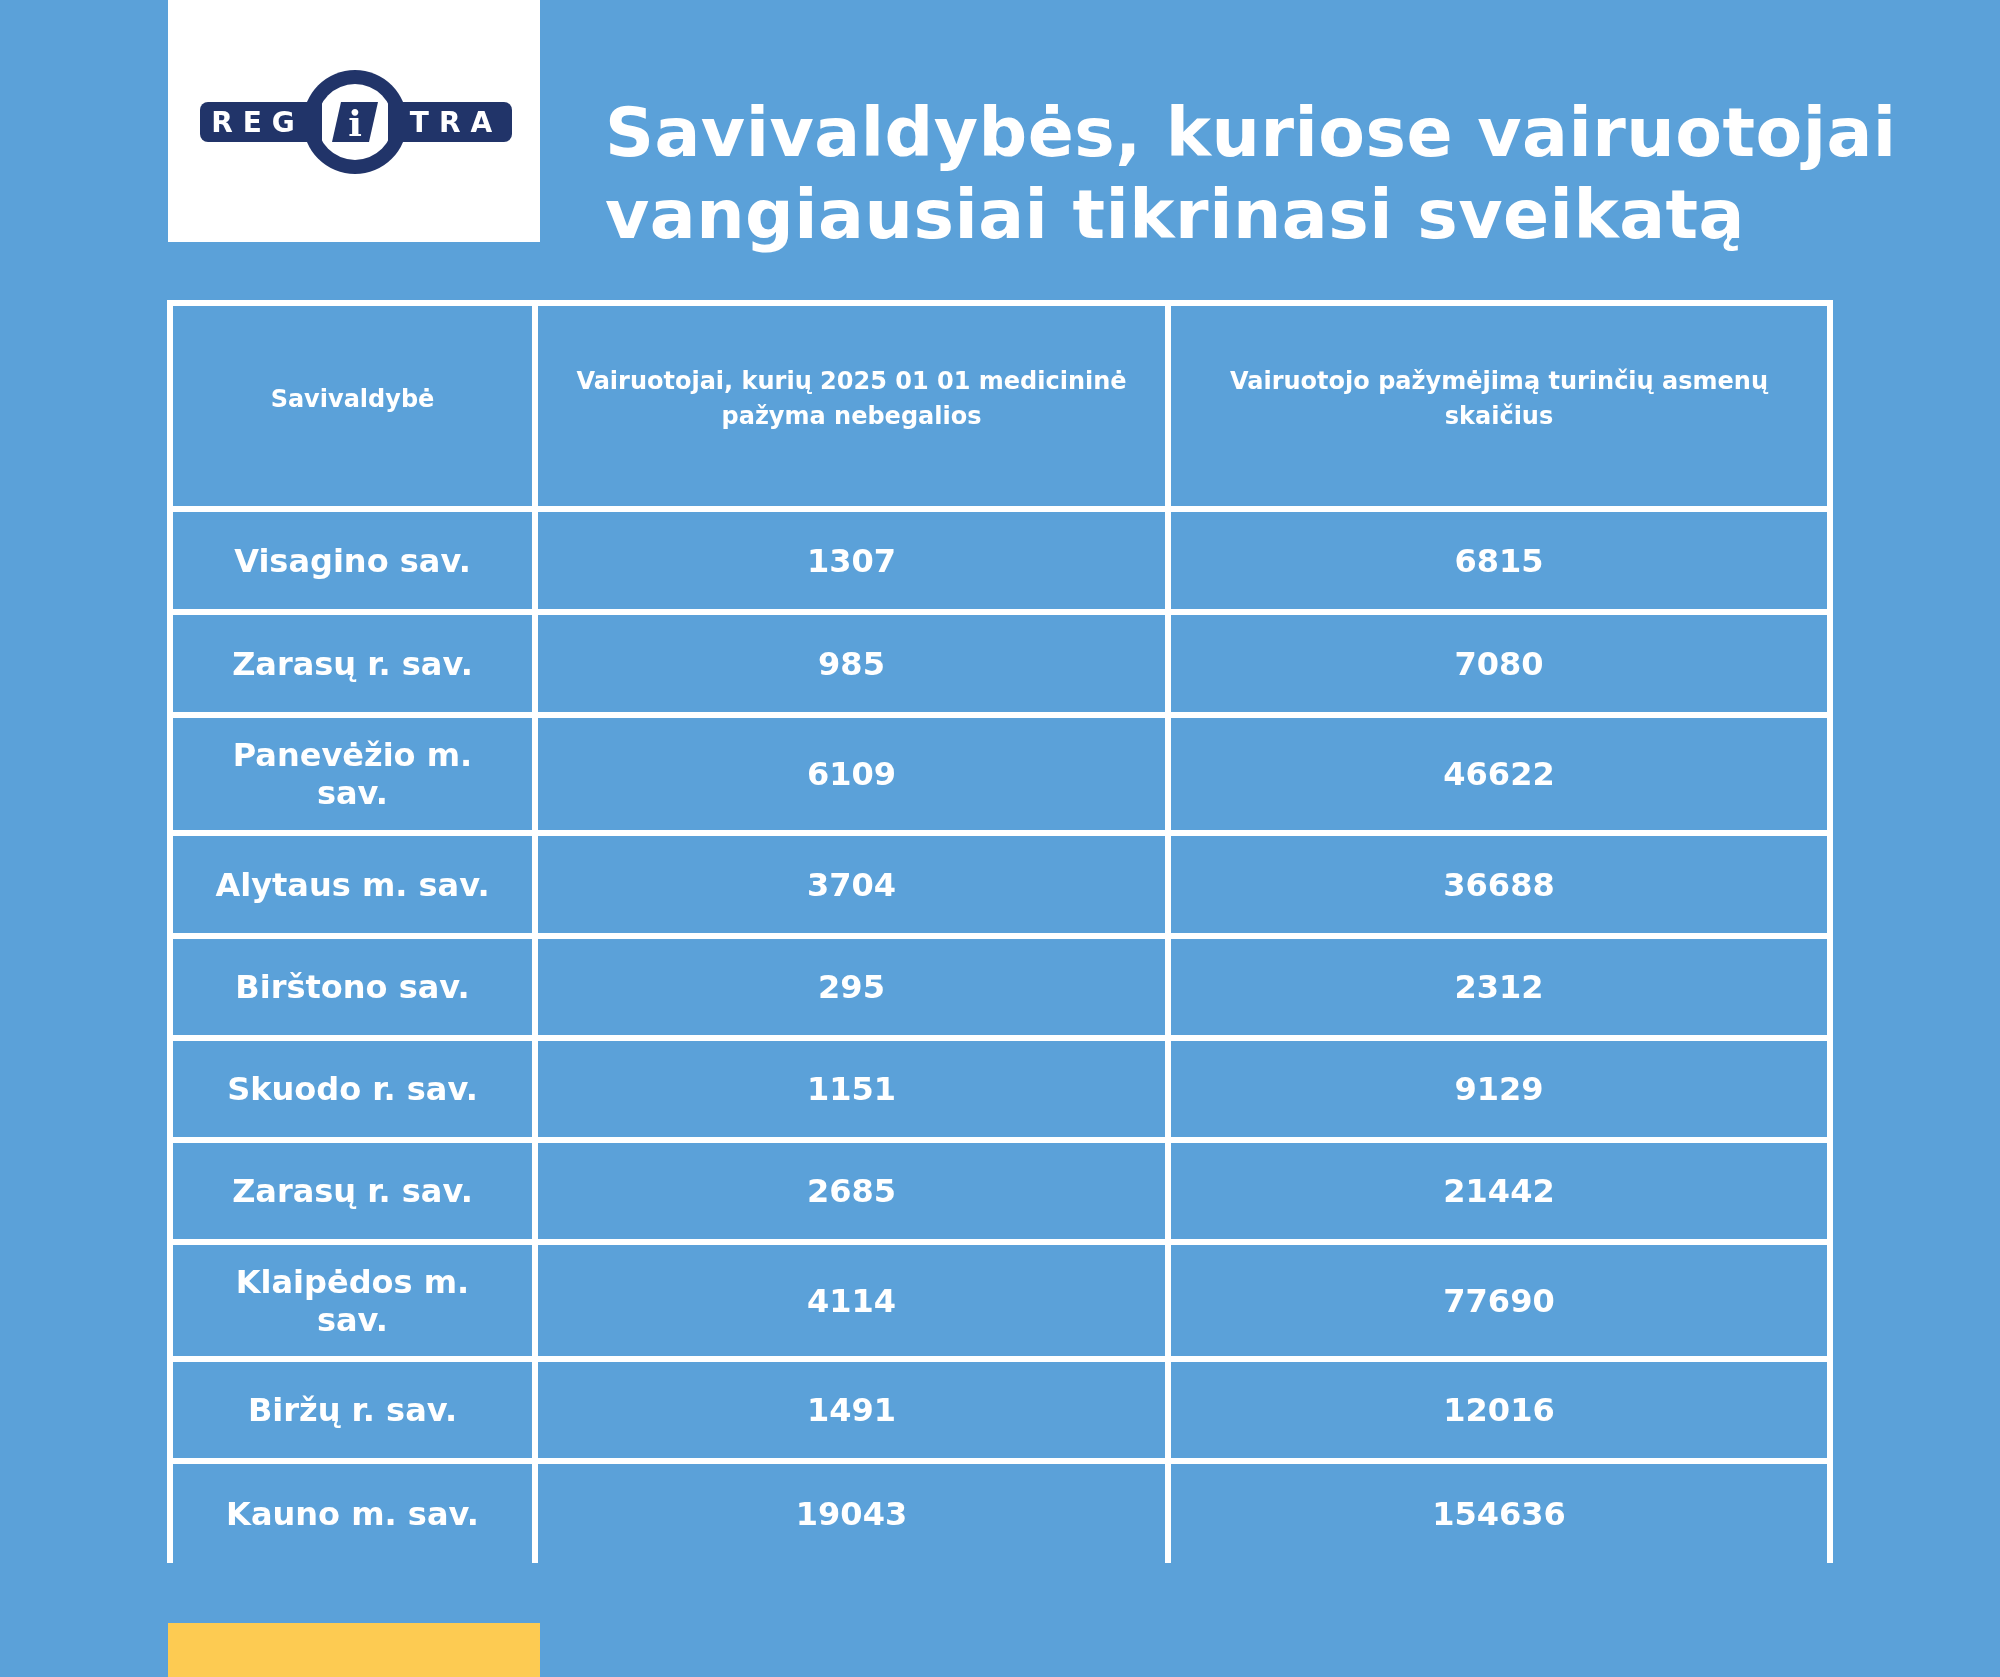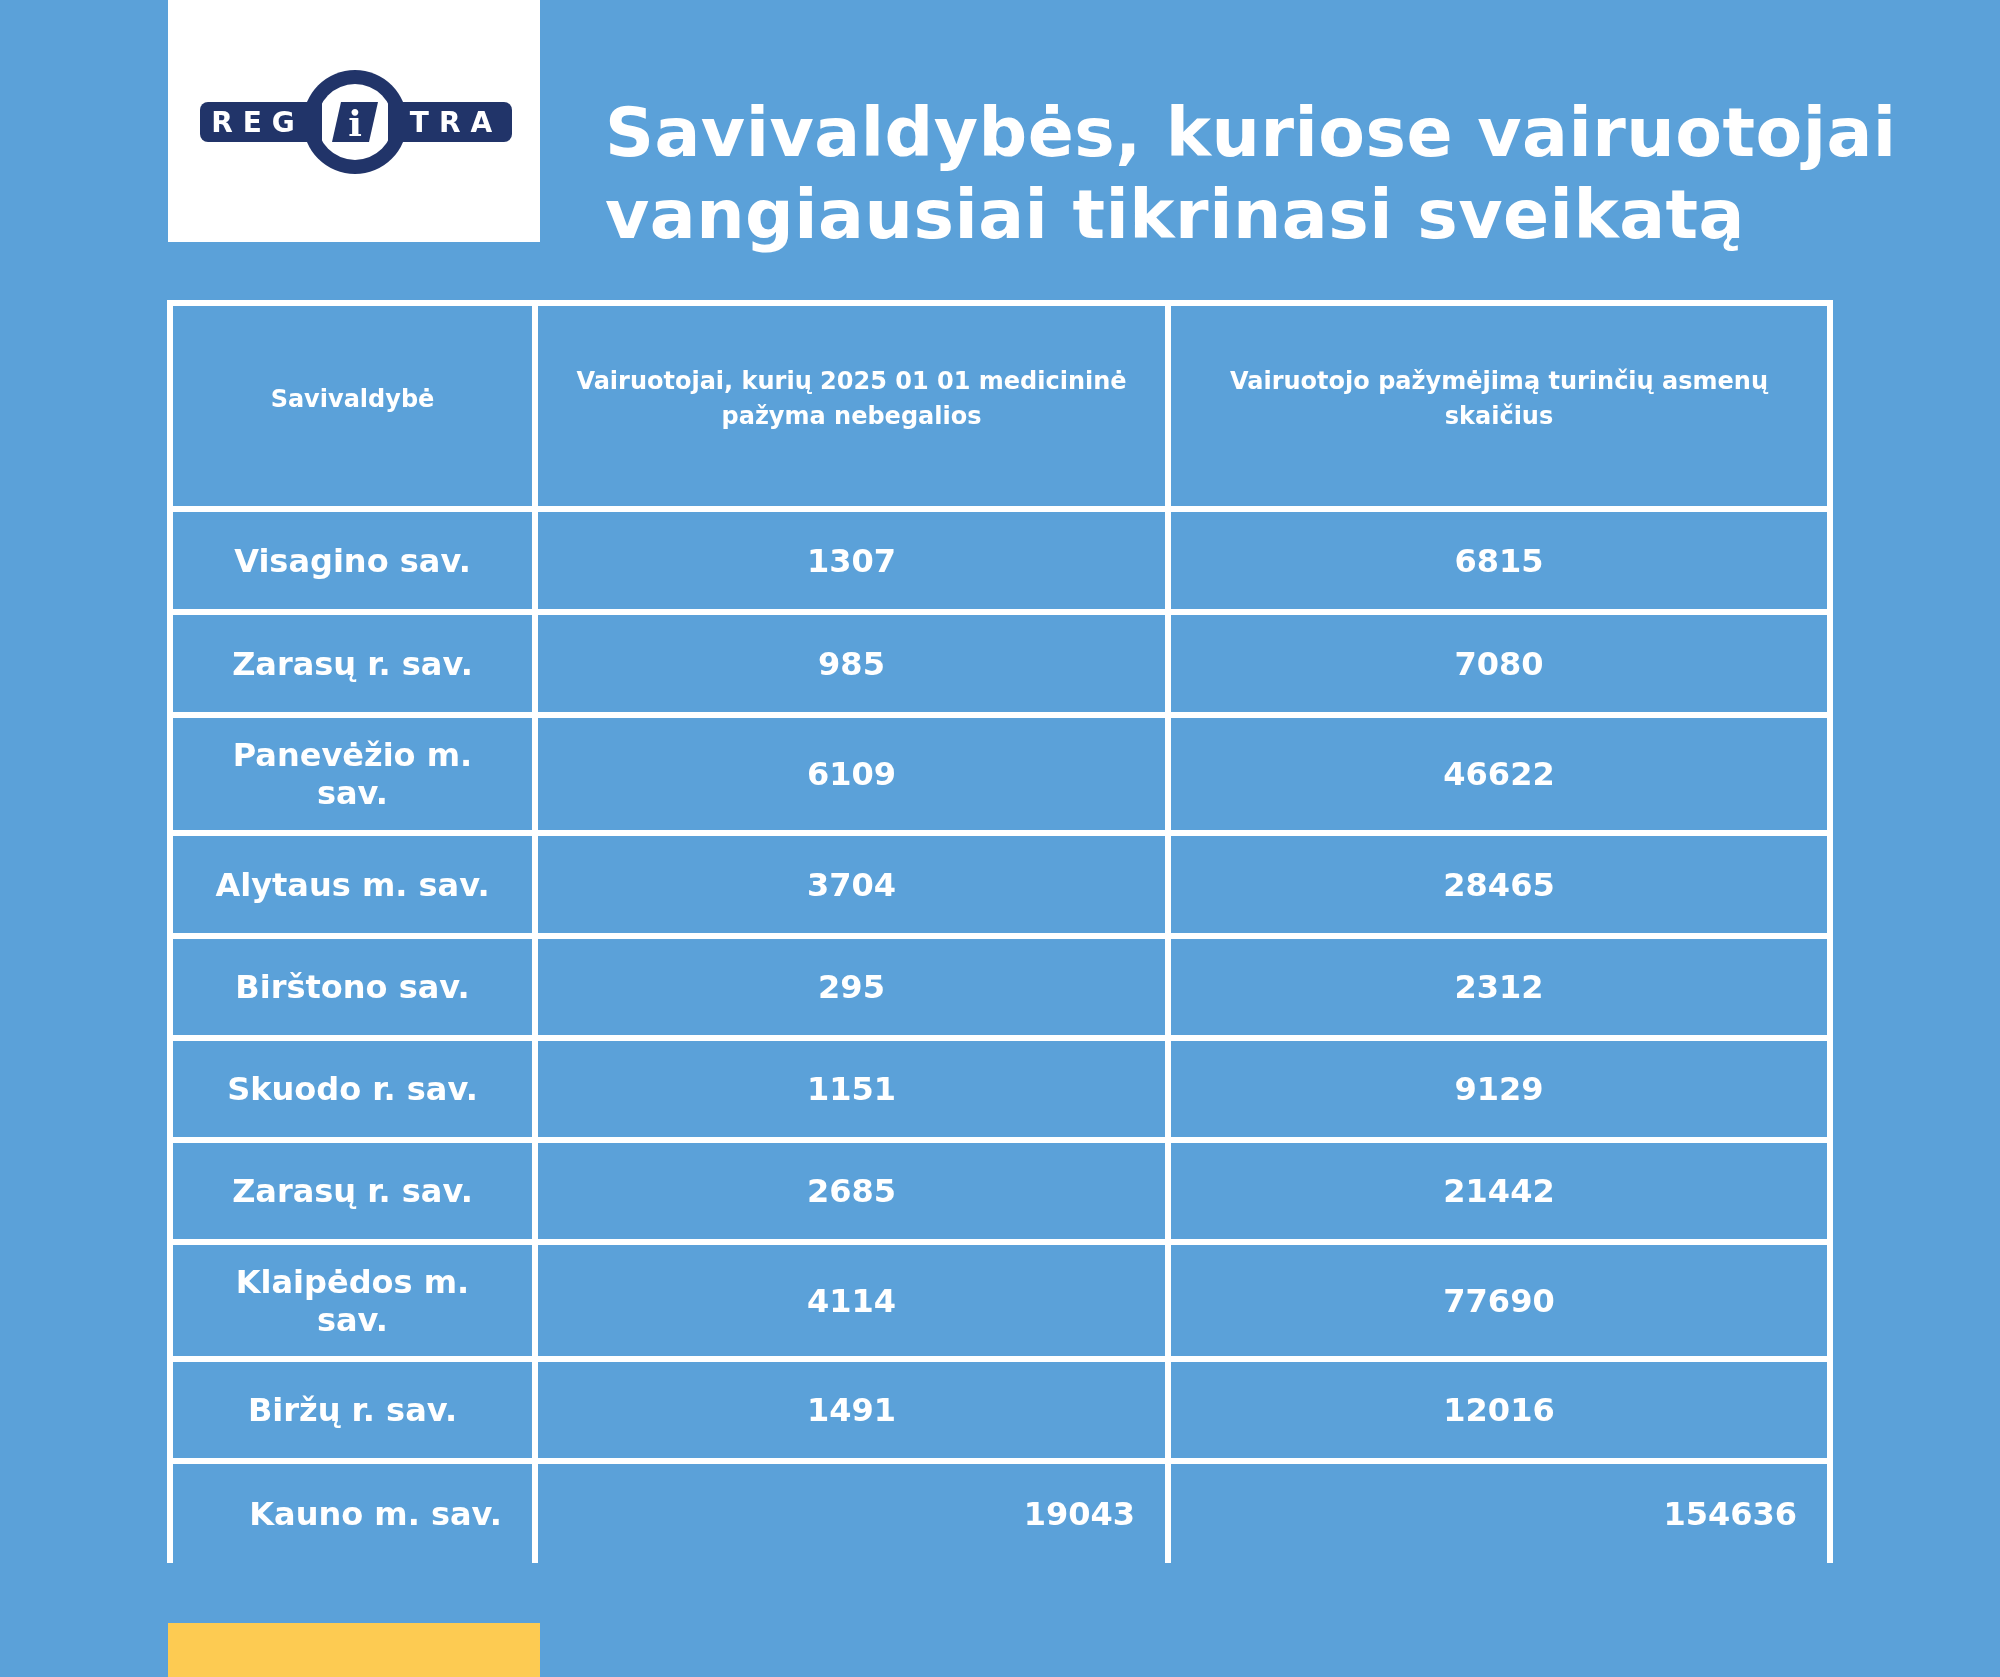--- a/index.html
+++ b/index.html
@@ -22,21 +22,21 @@
   table {
     position:absolute; left:6px; top:6px; width:1654px; height:1251px;
     border-collapse:separate; border-spacing:0; table-layout:fixed;
   }
   td, th {
     background:#5ba1d9; text-align:center; vertical-align:middle; padding:0 30px;
     font-weight:bold; color:#fff; border-right:6px solid #fff; border-bottom:6px solid #fff;
     box-sizing:border-box;
   }
   tr td:last-child, tr th:last-child { border-right:none; }
-  tbody tr:last-child td { border-bottom:none;text-align:right; }
+  tbody tr:last-child td { border-bottom:none; }
   th { font-size:24px; line-height:35px; height:206px; padding-bottom:14px; }
   td { font-size:32px; }
   col.c1 { width:365px; }
   col.c2 { width:633px; }
   col.c3 { width:656px; }
   .yellow-bar {
     position:absolute; left:168px; top:1623px; width:372px; height:54px; background:#fdcb52;
   }
 </style>
 </head>
@@ -87,21 +87,21 @@
         <td>7080</td>
       </tr>
       <tr style="height:118px">
         <td>Panevėžio m. sav.</td>
         <td>6109</td>
         <td>46622</td>
       </tr>
       <tr style="height:103px">
         <td>Alytaus m. sav.</td>
         <td>3704</td>
-        <td>28465</td>
+        <td>36688</td>
       </tr>
       <tr style="height:102px">
         <td>Birštono sav.</td>
         <td>295</td>
         <td>2312</td>
       </tr>
       <tr style="height:102px">
         <td>Skuodo r. sav.</td>
         <td>1151</td>
         <td>9129</td>

